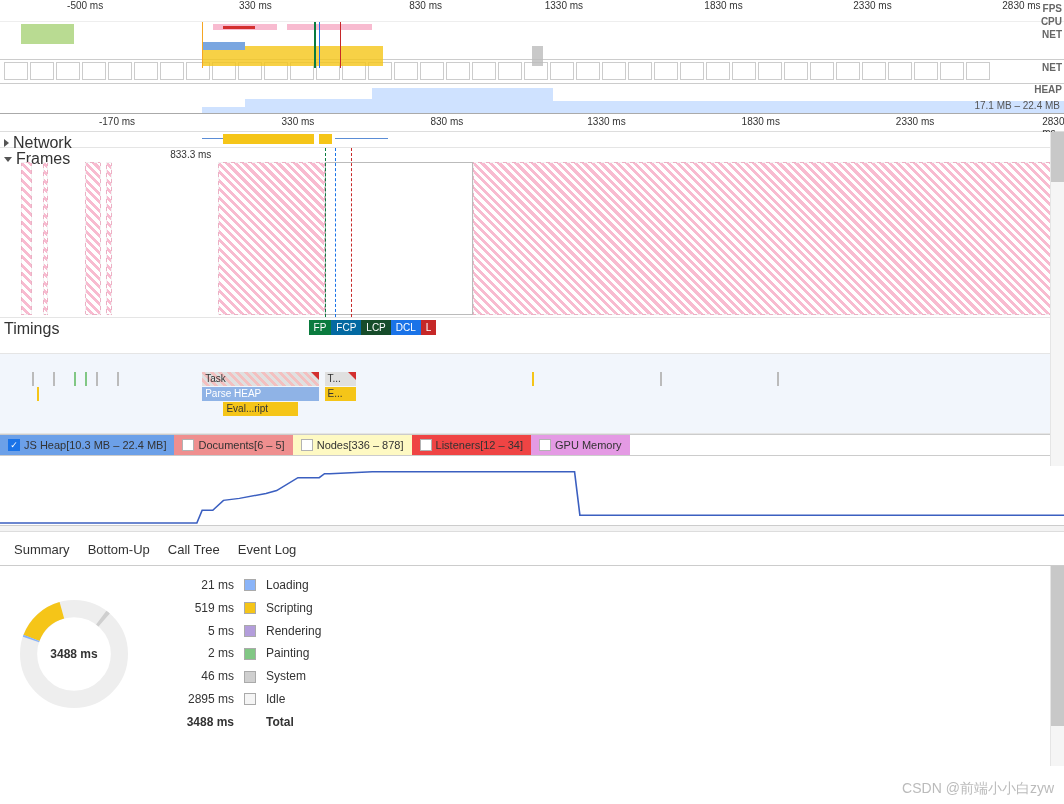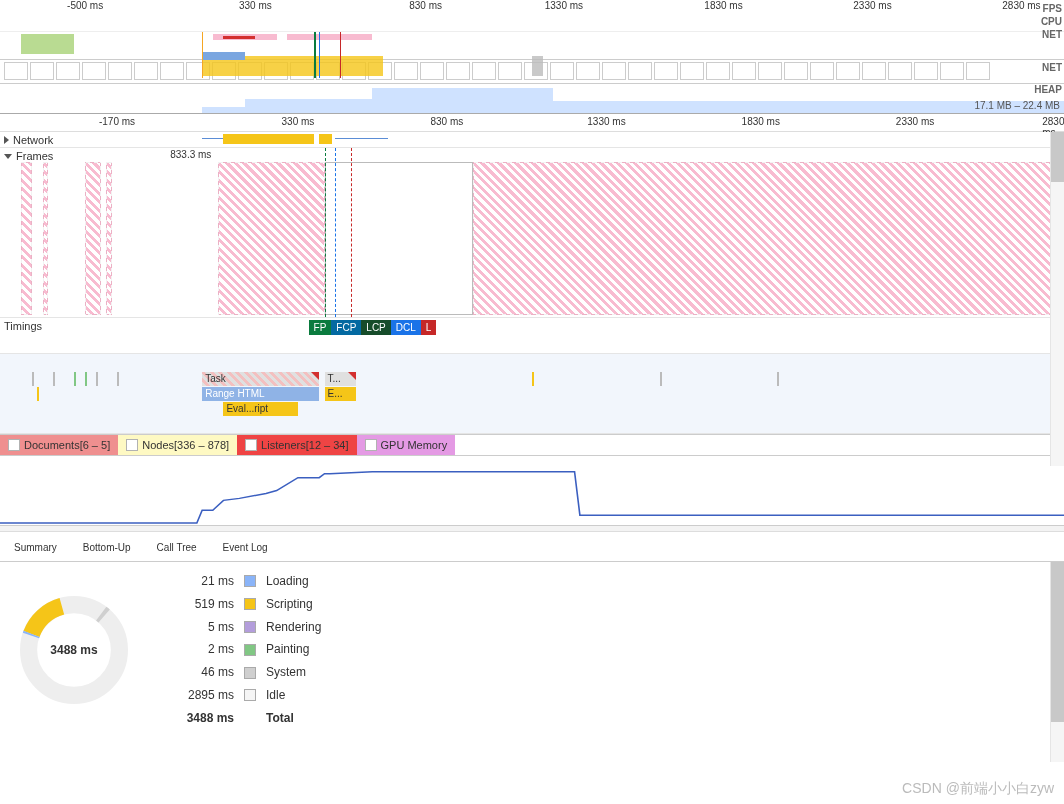--- a/index.html
+++ b/index.html
@@ -1,20 +1,20 @@
 <!DOCTYPE html>
 <html><head>
 <meta charset="utf-8">
 <style>
 * { margin: 0; padding: 0; box-sizing: border-box; font-family: -apple-system, "Segoe UI", Arial, sans-serif; }
 body { background: #fff; font-size: 12px; color: #333; width: 1064px; height: 804px; overflow: hidden; position: relative; }
 
 
 .overview { height: 60px; border-bottom: 1px solid #ccc; position: relative; }
-.ov-ruler { height: 32px; position: relative; border-bottom: 1px solid #eee; }
+.ov-ruler { height: 22px; position: relative; border-bottom: 1px solid #eee; }
 .ov-tick { position: absolute; font-size: 10px; color: #333; top: 0; transform: translateX(-50%); }
 .ov-labels { position: absolute; right: 2px; top: 2px; font-size: 10px; font-weight: bold; text-align: right; }
 .ov-labels div { line-height: 13px; color: #666; }
 .ov-body { position: relative; height: 46px; }
 .ov-cpu { position: absolute; height: 20px; background: #f5c518; opacity: 0.8; bottom: 2px; }
 .ov-fps { position: absolute; height: 20px; background: #8bc34a; opacity: 0.6; top: 2px; }
 .ov-blue { position: absolute; height: 8px; background: #7aa6e0; bottom: 18px; }
 .ov-mark { position: absolute; width: 1px; top: 0; bottom: 0; }
 .ov-pink { position: absolute; height: 6px; background: #f8bbd0; top: 2px; }
 .ov-red-seg { position: absolute; height: 3px; background: #d32f2f; top: 4px; }
@@ -27,21 +27,21 @@
 .heap-strip { height: 30px; border-bottom: 1px solid #aaa; position: relative; background: #fff; }
 .heap-fill { position: absolute; background: #cfe2ff; bottom: 0; }
 .heap-label { position: absolute; right: 4px; bottom: 2px; font-size: 10px; color: #555; }
 
 
 .main-ruler { height: 18px; border-bottom: 1px solid #ddd; position: relative; background: #fff; text-decoration: underline; }
 .mr-tick { position: absolute; font-size: 10px; top: 2px; transform: translateX(-50%); }
 
 
 .track { border-bottom: 1px solid #e5e5e5; position: relative; background: #fff; }
-.track-hdr { position: absolute; left: 4px; top: 2px; font-size: 11px; color: #333; display: flex; align-items: center; gap: 4px; }
+.track-hdr { position: absolute; left: 4px; top: 2px; font-size: 16px; color: #333; display: flex; align-items: center; gap: 4px; }
 .tri { display: inline-block; width: 0; height: 0; }
 .tri-right { border-top: 4px solid transparent; border-bottom: 4px solid transparent; border-left: 5px solid #555; }
 .tri-down { border-left: 4px solid transparent; border-right: 4px solid transparent; border-top: 5px solid #555; }
 .net-track { height: 16px; }
 .net-bar { position: absolute; top: 2px; height: 10px; background: #f5c518; }
 .net-whisk { position: absolute; top: 6px; height: 1px; background: #5b8dd6; }
 .frames-track { height: 170px; }
 .frame-box { position: absolute; top: 14px; bottom: 2px; border: 1px solid rgba(0,0,0,0.05); }
 .frame-bad { background: repeating-linear-gradient(45deg,#fff,#fff 3px,#f8bbd0 3px,#f8bbd0 6px); }
 .frame-ok { background: #fff; border: 1px solid #bbb; }
@@ -69,21 +69,21 @@
 .cb { width: 12px; height: 12px; border: 1px solid rgba(0,0,0,0.3); background: #fff; display: inline-flex; align-items: center; justify-content: center; font-size: 9px; color: #fff; }
 .cb.checked { background: #1a73e8; border-color: #1a73e8; }
 .cb.checked::after { content: "✓"; }
 .more-icon { margin-left: auto; margin-right: 8px; color: #888; cursor: pointer; }
 
 
 .heap-graph { height: 70px; border-bottom: 1px solid #ccc; position: relative; }
 .heap-svg { width: 100%; height: 100%; }
 
 
-.tabs { display: flex; gap: 26px; padding: 10px 14px 8px; border-bottom: 1px solid #ccc; font-size: 10px; }
+.tabs { display: flex; gap: 18px; padding: 10px 14px 8px; border-bottom: 1px solid #ccc; font-size: 13px; }
 .tab { color: #333; cursor: pointer; }
 .tab.active { color: #333; }
 .spacer { height: 6px; background: #f3f3f3; border-bottom: 1px solid #ddd; }
 
 
 .summary { padding: 8px 14px; position: relative; height: 200px; }
 .range { font-size: 12px; margin-bottom: 14px; }
 .sum-body { display: flex; align-items: center; gap: 40px; }
 .donut { position: relative; width: 120px; height: 120px; }
 .donut-center { position: absolute; inset: 0; display: flex; align-items: center; justify-content: center; font-size: 12px; font-weight: bold; }
@@ -240,26 +240,30 @@
   <div class="tick-mark" style="left:9%;background:#bbb"></div>
   <div class="tick-mark" style="left:11%;background:#bbb"></div>
   <div class="tick-mark" style="left:50%;background:#f5c518"></div>
   <div class="tick-mark" style="left:62%;background:#bbb"></div>
   <div class="tick-mark" style="left:73%;background:#bbb"></div>
 
   <div class="flame task-bg" style="left:19%;width:11%;background:repeating-linear-gradient(45deg,#e0e0e0,#e0e0e0 3px,#f3c0c0 3px,#f3c0c0 6px)">
     <span>Task</span><span class="task-corner"></span>
   </div>
   <div class="flame task-bg" style="left:30.5%;width:3%"><span>T...</span><span class="task-corner"></span></div>
-  <div class="flame flame2 parse-bg" style="left:19%;width:11%">Range HTML</div>
+  <div class="flame flame2 parse-bg" style="left:19%;width:11%">Parse HEAP</div>
   <div class="flame flame2 eval-bg" style="left:30.5%;width:3%">E...</div>
   <div class="flame flame3 eval-bg" style="left:21%;width:7%">Eval...ript</div>
 </div>
 
 <div class="counters">
+  <div class="counter" style="background:#6ca0e8">
+      <span class="cb checked"></span>
+      <span>JS Heap[10.3 MB – 22.4 MB]</span>
+    </div>
   <div class="counter" style="background:#ef8f8f">
       <span class="cb"></span>
       <span>Documents[6 – 5]</span>
     </div>
   <div class="counter" style="background:#fef9c3">
       <span class="cb"></span>
       <span>Nodes[336 – 878]</span>
     </div>
   <div class="counter" style="background:#ef4444">
       <span class="cb"></span>

